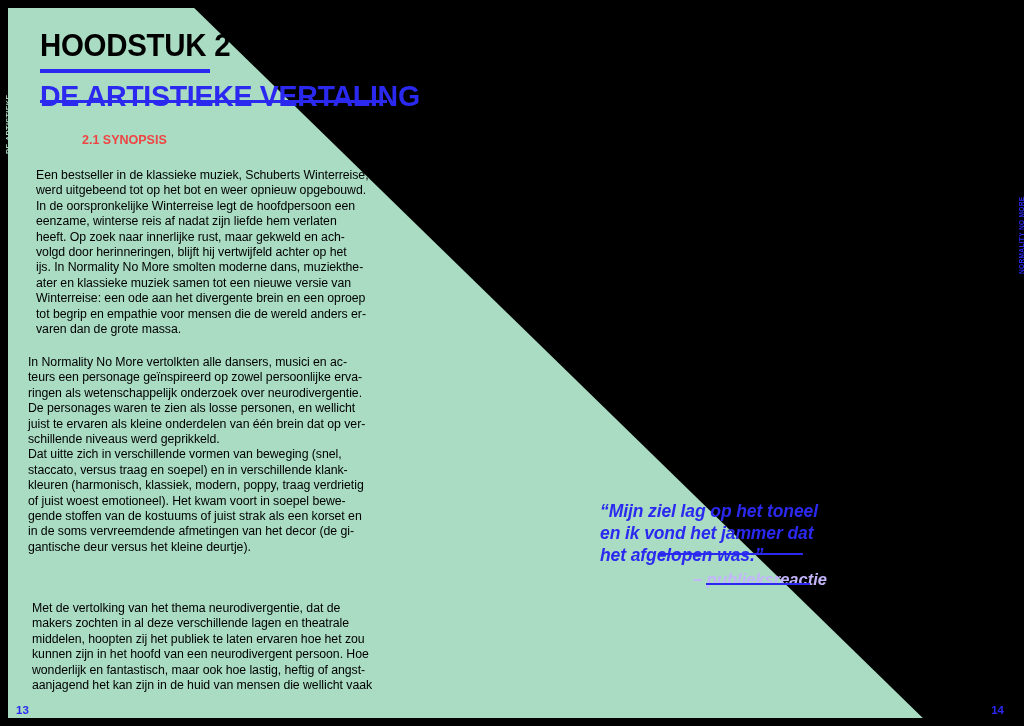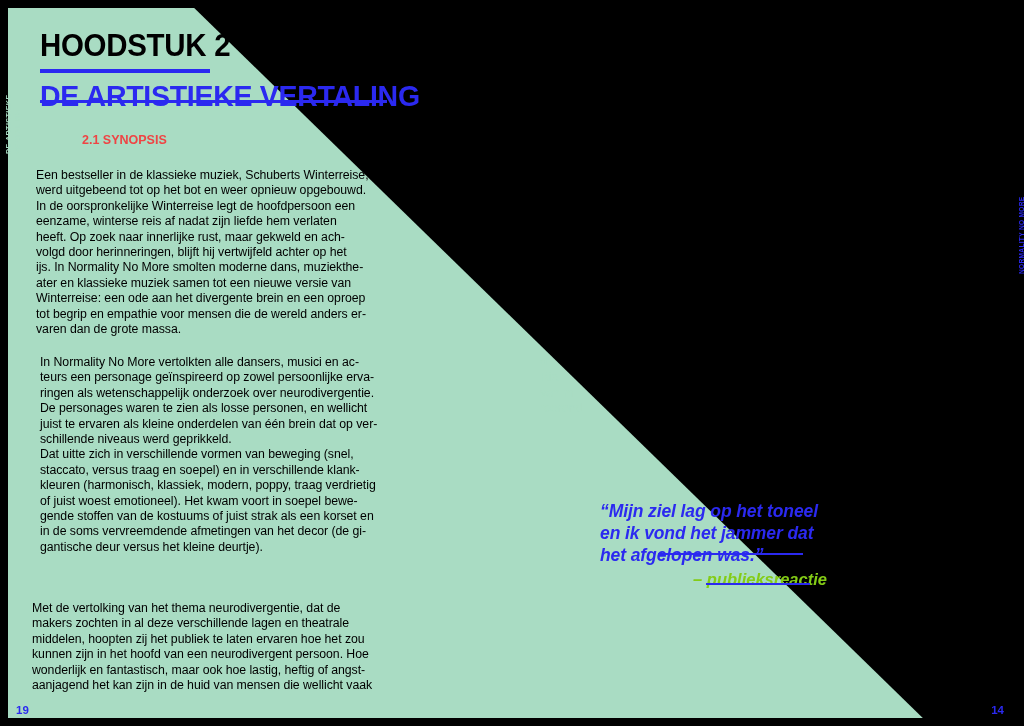--- a/index.html
+++ b/index.html
@@ -149,21 +149,21 @@
   
   .body-col {
     position: absolute;
     color: #000;
     font-size: 12.3px;
     line-height: 15.4px;
     letter-spacing: -0.05px;
     white-space: pre-line;
   }
   #col-left-a { left: 36px; top: 148px; width: 450px; margin-top: 20px; }
-  #col-left-b { left: 40px; top: 355px; width: 450px; }
+  #col-left-b { left: 28px; top: 355px; width: 450px; }
   #col-left-c { left: 32px; top: 601px; width: 450px; }
 
   
   .body-col-right {
     position: absolute;
     color: #a9dcc3;
     font-size: 12.3px;
     line-height: 15.4px;
     white-space: pre-line;
   }
@@ -183,21 +183,21 @@
     line-height: 22px;
     letter-spacing: -0.1px;
     white-space: pre-line;
   }
   .pullquote-attr {
     position: absolute;
     left: 600px;
     top: 570px;
     width: 320px;
     text-align: center;
-    color: #84cc16;
+    color: #c4b5fd;
     font-family: "Liberation Sans Narrow", "Liberation Sans", sans-serif;
     font-style: italic;
     font-weight: bold;
     font-size: 16.5px;
   }
   .quote-strike {
     position: absolute;
     background: #2b29f0;
     height: 2px;
   }
@@ -282,16 +282,16 @@
 van m
 roerend</div>
 
   <div class="pullquote">“Mijn ziel lag op het toneel
 en ik vond het jammer dat
 het afgelopen was.”</div>
   <div class="quote-strike" id="strike1"></div>
   <div class="pullquote-attr">– publieksreactie</div>
   <div class="quote-strike" id="strike2"></div>
 
-  <div class="folio-left">19</div>
+  <div class="folio-left">13</div>
   <div class="folio-right">14</div>
 
 </div>
 
 </body></html>

